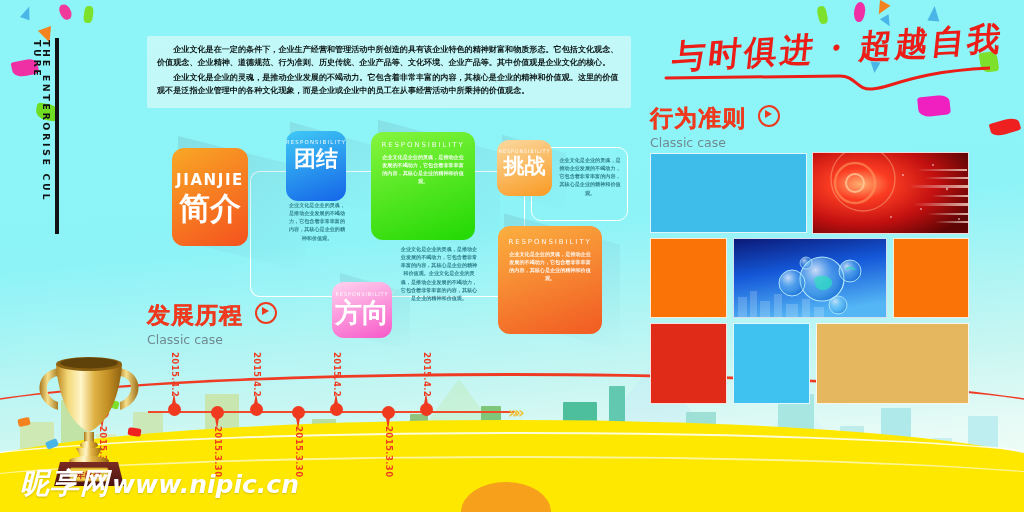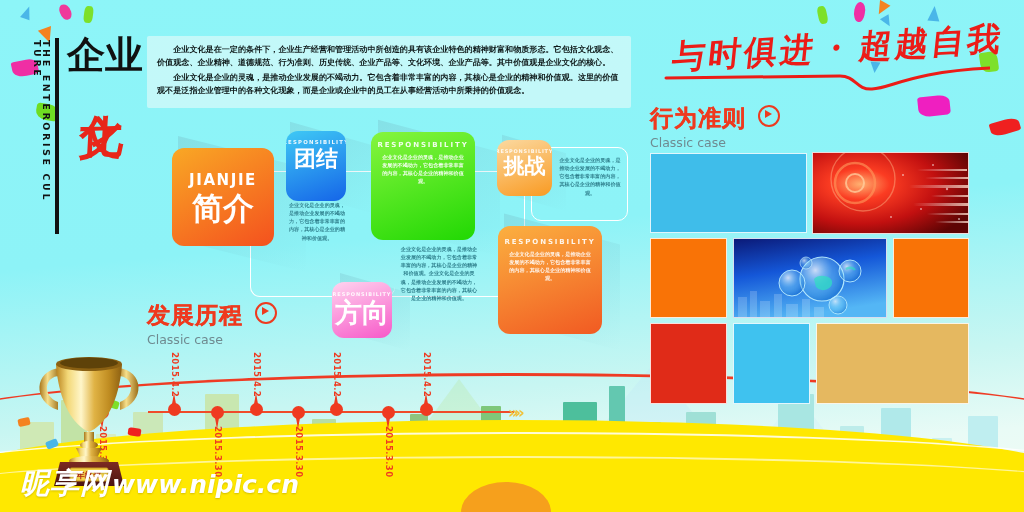--- a/index.html
+++ b/index.html
@@ -63,21 +63,21 @@
     padding:7px 10px 9px 10px;box-sizing:border-box;
     font-size:8.1px;line-height:1.62;color:#0f1a1a;font-weight:700;
     border-radius:2px;
   }
   .parabox p{margin:0 0 2px 0;text-indent:2em;}
 
   
   .card{position:absolute;border-radius:12px;box-sizing:border-box;
         display:flex;flex-direction:column;align-items:center;justify-content:flex-start;
         color:#fff;overflow:hidden;}
-  .card .resp{font-size:7px;letter-spacing:1.9px;font-weight:700;color:rgba(255,255,255,.9);margin-top:7px;}
+  .card .resp{font-size:7px;letter-spacing:1.9px;font-weight:400;color:rgba(255,255,255,.9);margin-top:7px;}
   .card .cn{font-weight:700;line-height:1;}
   .card .desc{font-size:5.1px;line-height:1.55;font-weight:700;color:rgba(255,255,255,.92);
               padding:0 10px;text-align:center;margin-top:5px;}
   .shadow{position:absolute;z-index:1;pointer-events:none;}
 
   .desc-out{position:absolute;font-size:5.1px;line-height:1.6;font-weight:700;color:#2f7f8c;text-align:center;}
 
   .wline{position:absolute;border:1.6px solid #fff;border-radius:10px;box-sizing:border-box;}
 
   
@@ -183,48 +183,40 @@
   <div class="cf" style="left:870px;top:62px;width:0;height:0;border-left:5px solid transparent;border-right:5px solid transparent;border-bottom:11px solid #4ab6e8;transform:rotate(185deg);"></div>
   <div class="cf" style="left:70px;top:378px;width:14px;height:9px;background:#ef2fa4;transform:rotate(-20deg);border-radius:25%;"></div>
   <div class="cf" style="left:106px;top:400px;width:13px;height:8px;background:#7de02a;transform:rotate(18deg);border-radius:25%;"></div>
   <div class="cf" style="left:18px;top:418px;width:12px;height:8px;background:#f4821f;transform:rotate(-12deg);border-radius:25%;"></div>
   <div class="cf" style="left:128px;top:428px;width:13px;height:8px;background:#ef2020;transform:rotate(8deg);border-radius:25%;"></div>
   <div class="cf" style="left:46px;top:440px;width:12px;height:8px;background:#4ab6e8;transform:rotate(-22deg);border-radius:25%;"></div>
 
   <div class="vtitle">
     <div class="veng">THE ENTERORISE CUL TURE</div>
     <div class="vrule"></div>
-    <div class="vcn">
-      <div class="blk">
-        <span style="display:block;">企业</span>
-      </div>
-      <div class="red">
-        <span style="display:block;writing-mode:vertical-rl;">文化</span>
-      </div>
-    </div>
   </div>
 
   <div class="parabox">
     <p>企业文化是在一定的条件下，企业生产经营和管理活动中所创造的具有该企业特色的精神财富和物质形态。它包括文化观念、价值观念、企业精神、道德规范、行为准则、历史传统、企业产品等、文化环境、企业产品等。其中价值观是企业文化的核心。</p>
     <p>企业文化是企业的灵魂，是推动企业发展的不竭动力。它包含着非常丰富的内容，其核心是企业的精神和价值观。这里的价值观不是泛指企业管理中的各种文化现象，而是企业或企业中的员工在从事经营活动中所秉持的价值观念。</p>
   </div>
 
   <div class="headline">
     <div class="txt">与时俱进 · 超越自我</div>
     <svg width="330" height="36" style="position:absolute;left:-12px;top:30px;">
       <path d="M6,22 L180,20 C196,20 196,34 212,33 C232,32 250,16 330,12" stroke="#ec1c17" stroke-width="3" fill="none" stroke-linecap="round"></path>
     </svg>
   </div>
 
   <div class="wline" style="left:250px;top:171px;width:145px;height:126px;border-right:none;"></div>
   <div class="wline" style="left:373px;top:171px;width:152px;height:126px;border-left:none;"></div>
   <div class="wline" style="left:531px;top:147px;width:97px;height:74px;"></div>
 
   <div class="shadow" style="left:178px;top:152px;width:128px;height:104px;background:linear-gradient(135deg,rgba(120,190,200,.38),rgba(140,220,225,0));transform:skewY(14deg);"></div>
-  <div class="card" style="left:172px;top:148px;width:102px;height:98px;background:linear-gradient(150deg,#f9a825,#f4511e);z-index:4;justify-content:center;">
+  <div class="card" style="left:172px;top:148px;width:76px;height:98px;background:linear-gradient(150deg,#f9a825,#f4511e);z-index:4;justify-content:center;">
     <div style="font-size:15px;font-weight:700;letter-spacing:1.6px;">JIANJIE</div>
     <div class="cn" style="font-size:31px;margin-top:4px;">简介</div>
   </div>
 
   <div class="shadow" style="left:290px;top:134px;width:86px;height:68px;background:linear-gradient(135deg,rgba(120,190,200,.35),rgba(140,220,225,0));transform:skewY(16deg);"></div>
   <div class="card" style="left:286px;top:131px;width:60px;height:70px;background:linear-gradient(160deg,#3fc9f5,#1565e8);z-index:4;">
     <div class="resp" style="font-size:5.4px;letter-spacing:1.2px;margin-top:8px;">RESPONSIBILITY</div>
     <div class="cn" style="font-size:22px;margin-top:3px;">团结</div>
   </div>
   <div class="desc-out" style="left:287px;top:201px;width:60px;">企业文化是企业的灵魂，是推动企业发展的不竭动力，它包含着非常丰富的内容，其核心是企业的精神和价值观。</div>

